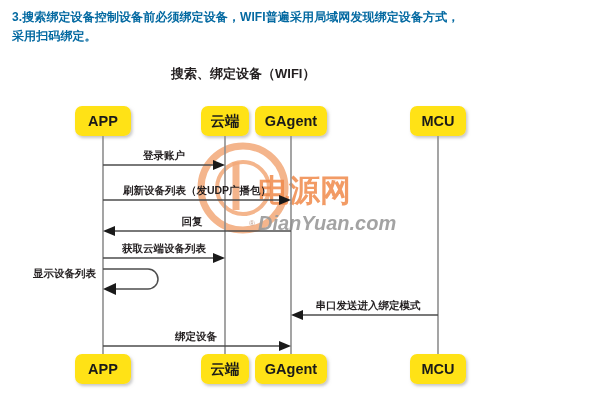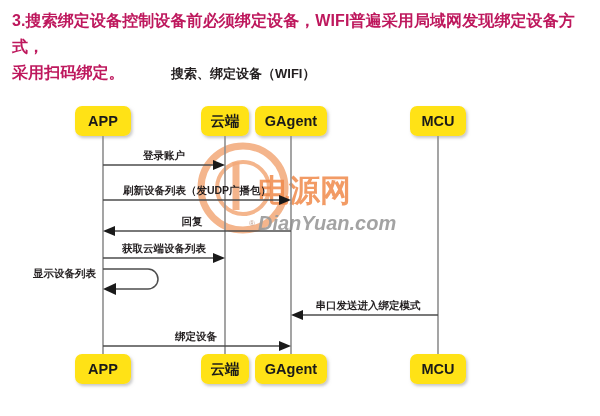--- a/index.html
+++ b/index.html
@@ -16,25 +16,25 @@
     font-family: "Liberation Sans", "DejaVu Sans", sans-serif;
     color: #231f20;
   }
 
   
   #heading {
     position: absolute;
     left: 12px;
     top: 8px;
     width: 580px;
-    font-size: 16px;
+    font-size: 12px;
     font-weight: bold;
     line-height: 1.62;
     letter-spacing: 0.1px;
-    color: #be185d;
+    color: #0369a1;
     white-space: pre-wrap;
   }
 
   
   #diagram {
     position: absolute;
     left: 0;
     top: 58px;
     width: 600px;
     height: 358px;

